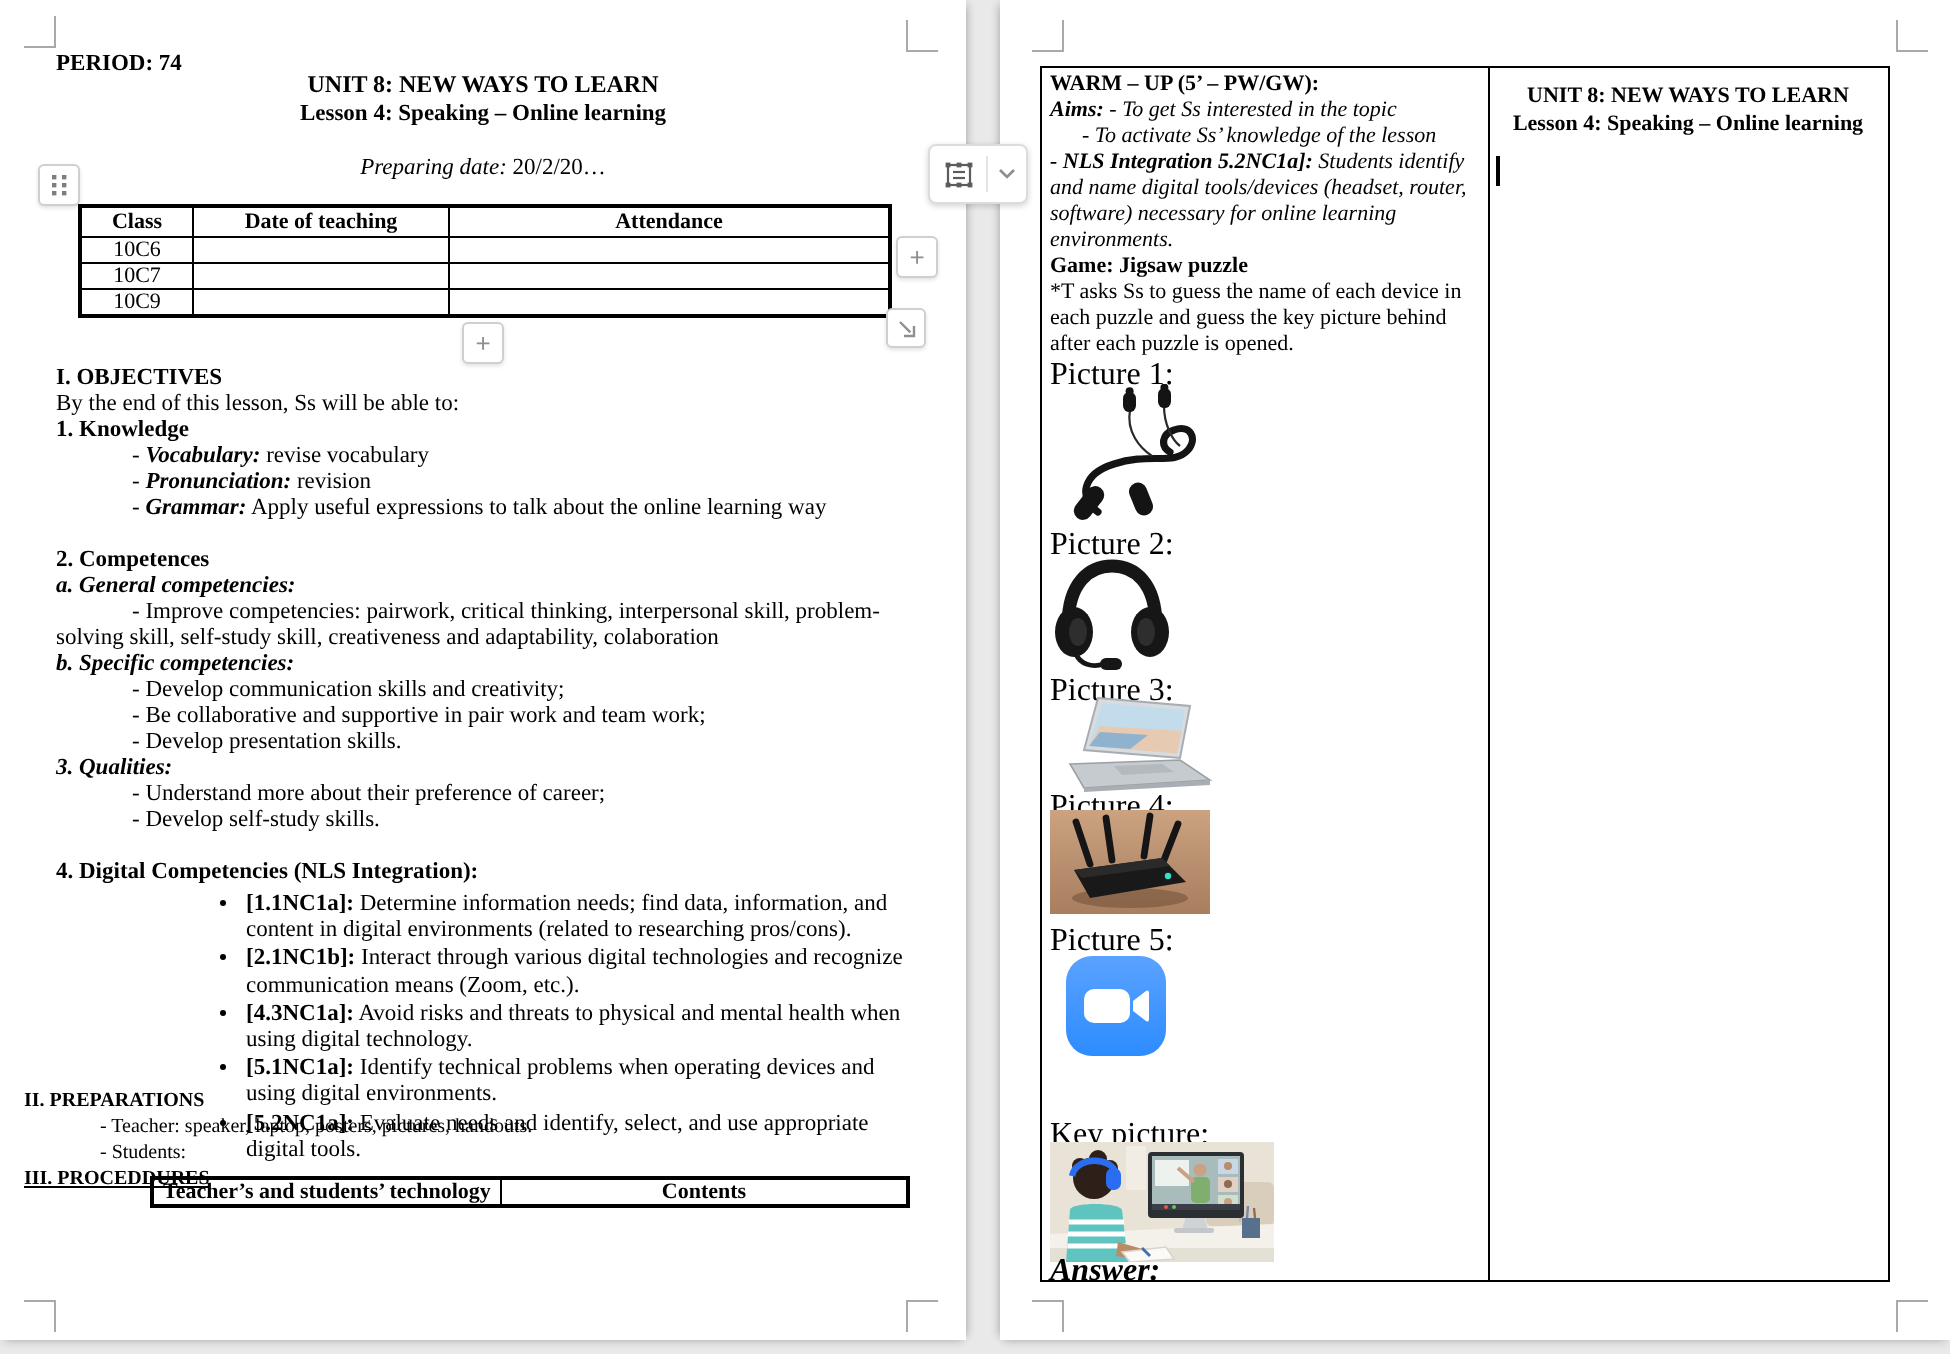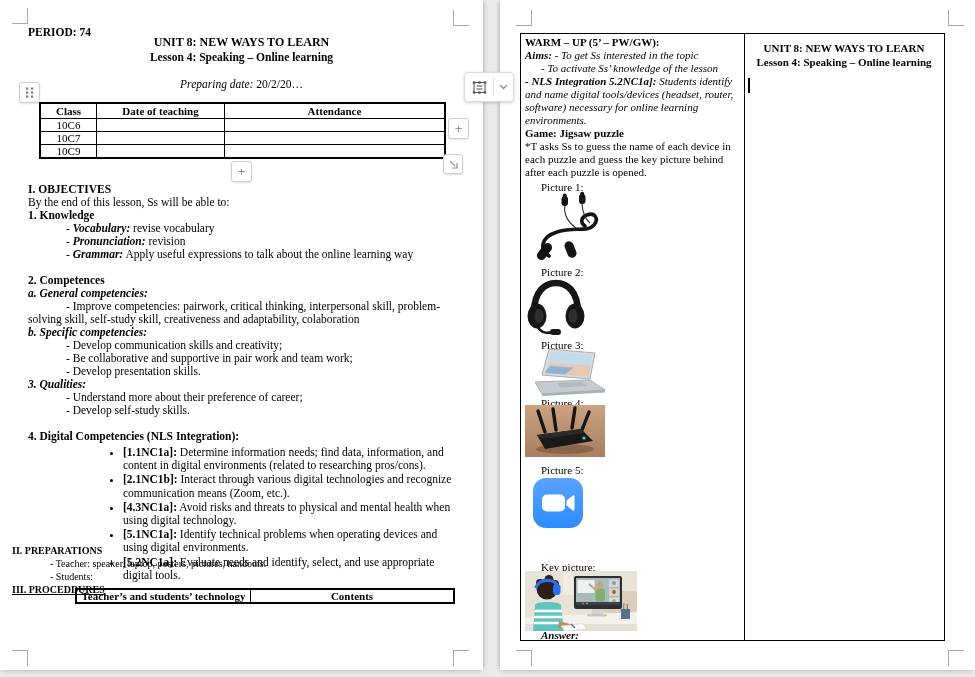--- a/index.html
+++ b/index.html
@@ -36,21 +36,21 @@
   .digital-list{margin:3px 0 0 0;padding:0 0 0 95px;}
   .digital-list li{line-height:13.2px;margin:0 0 1px 0;font-size:11.5px;}
   .prep-block{position:absolute;left:12px;top:544px;width:429px;font-size:10px;}
   .prep-block p{margin:0;line-height:13px;}
   
   .wu-table{position:absolute;left:20px;top:33px;width:425px;height:608px;border:1.5px solid #000;display:flex;box-sizing:border-box;}
   .wu-left{width:224px;border-right:1.5px solid #000;position:relative;box-sizing:border-box;}
   .wu-right{flex:1;position:relative;}
   .wu-text{position:absolute;left:4px;top:2px;width:214px;font-size:11px;}
   .wu-text p{margin:0;line-height:13px;}
-  .plabel{position:absolute;left:20px;font-size:11px;line-height:13px;text-align:center;}
+  .plabel{position:absolute;left:4px;font-size:16px;line-height:13px;text-align:center;}
   .pimg{position:absolute;}
   .cont-title{position:absolute;left:2px;top:8px;width:194px;text-align:center;font-weight:bold;font-size:11px;line-height:13.5px;}
   .cursor{position:absolute;left:3px;top:44px;width:2px;height:15px;background:#000;}
   
   .fbtn{position:absolute;background:#fff;border:1px solid #cfcfcf;border-radius:3px;box-shadow:0 1px 2px rgba(0,0,0,.12);display:flex;align-items:center;justify-content:center;cursor:pointer;}
   .sq19{width:19px;height:19px;}
   .plus{font-family:"Liberation Sans",sans-serif;font-size:13px;color:#8f8f8f;line-height:1;padding-bottom:1px;}
   .toolbar{position:absolute;left:464px;top:72px;width:48px;height:28px;background:#fff;border:1px solid #dcdcdc;border-radius:4px;box-shadow:0 1px 3px rgba(0,0,0,.18);display:flex;align-items:center;}
   .toolbar .seg1{width:28px;display:flex;justify-content:center;}
   .toolbar .divider{width:1px;height:18px;background:#e4e4e4;}

